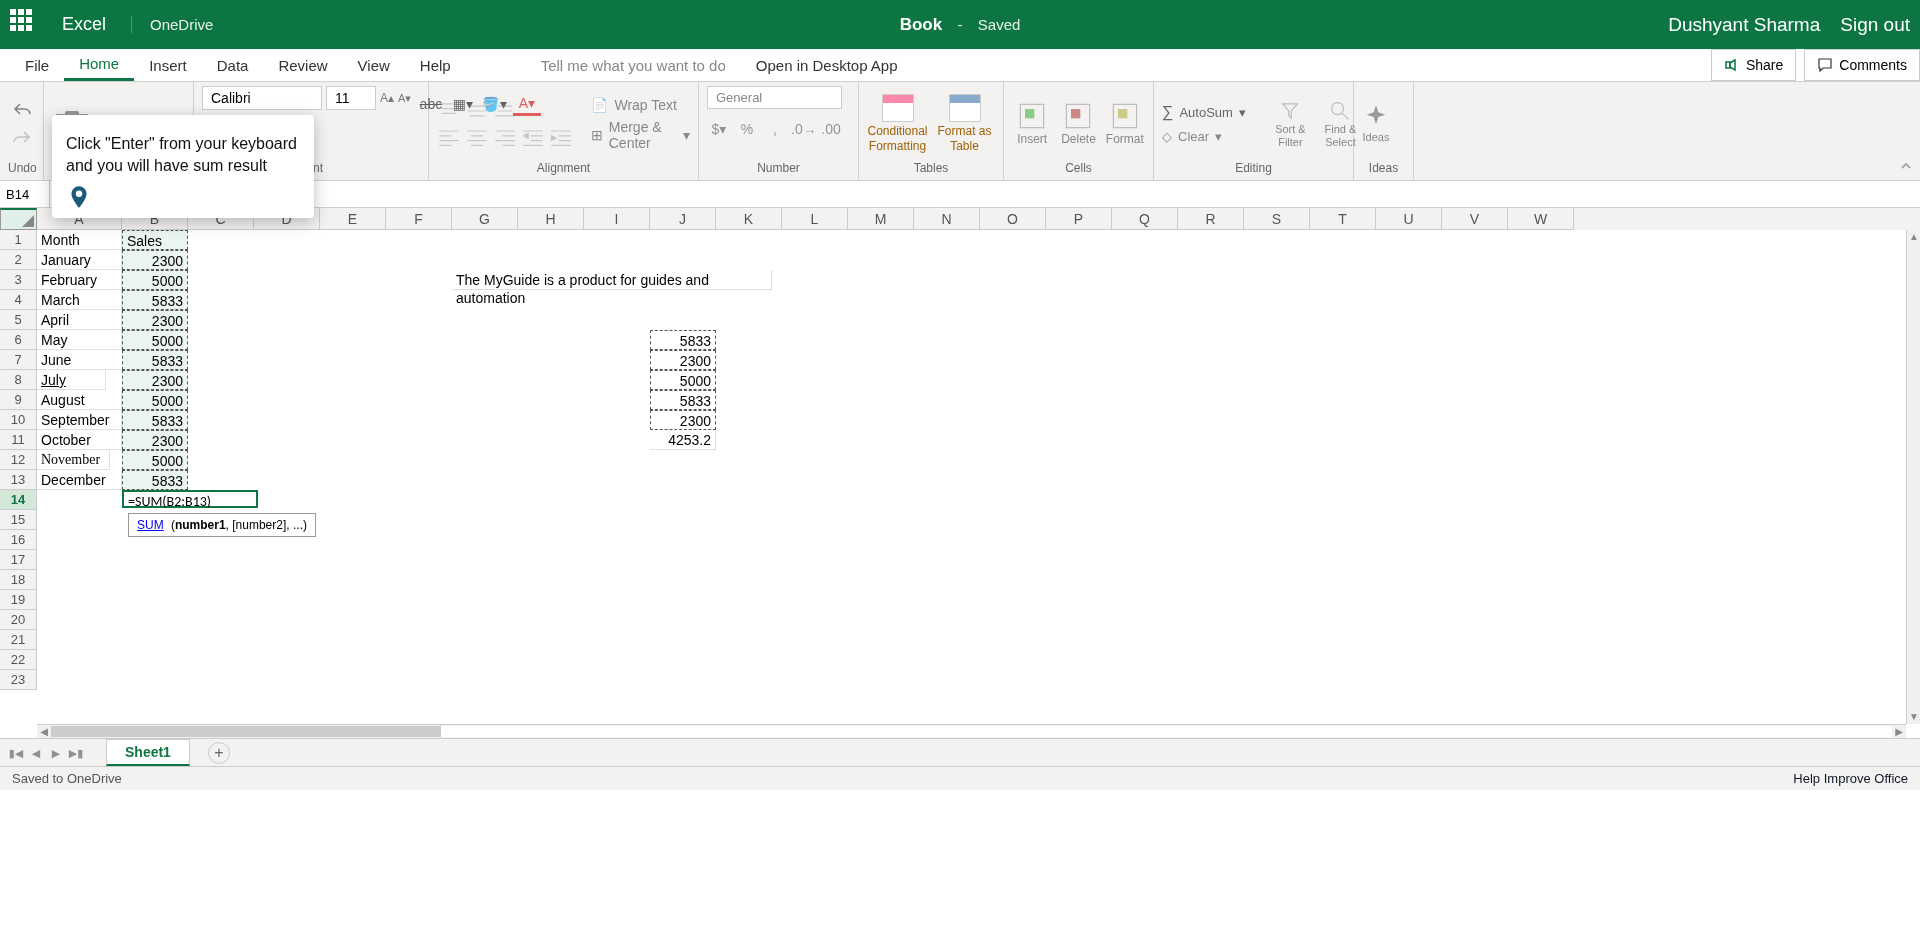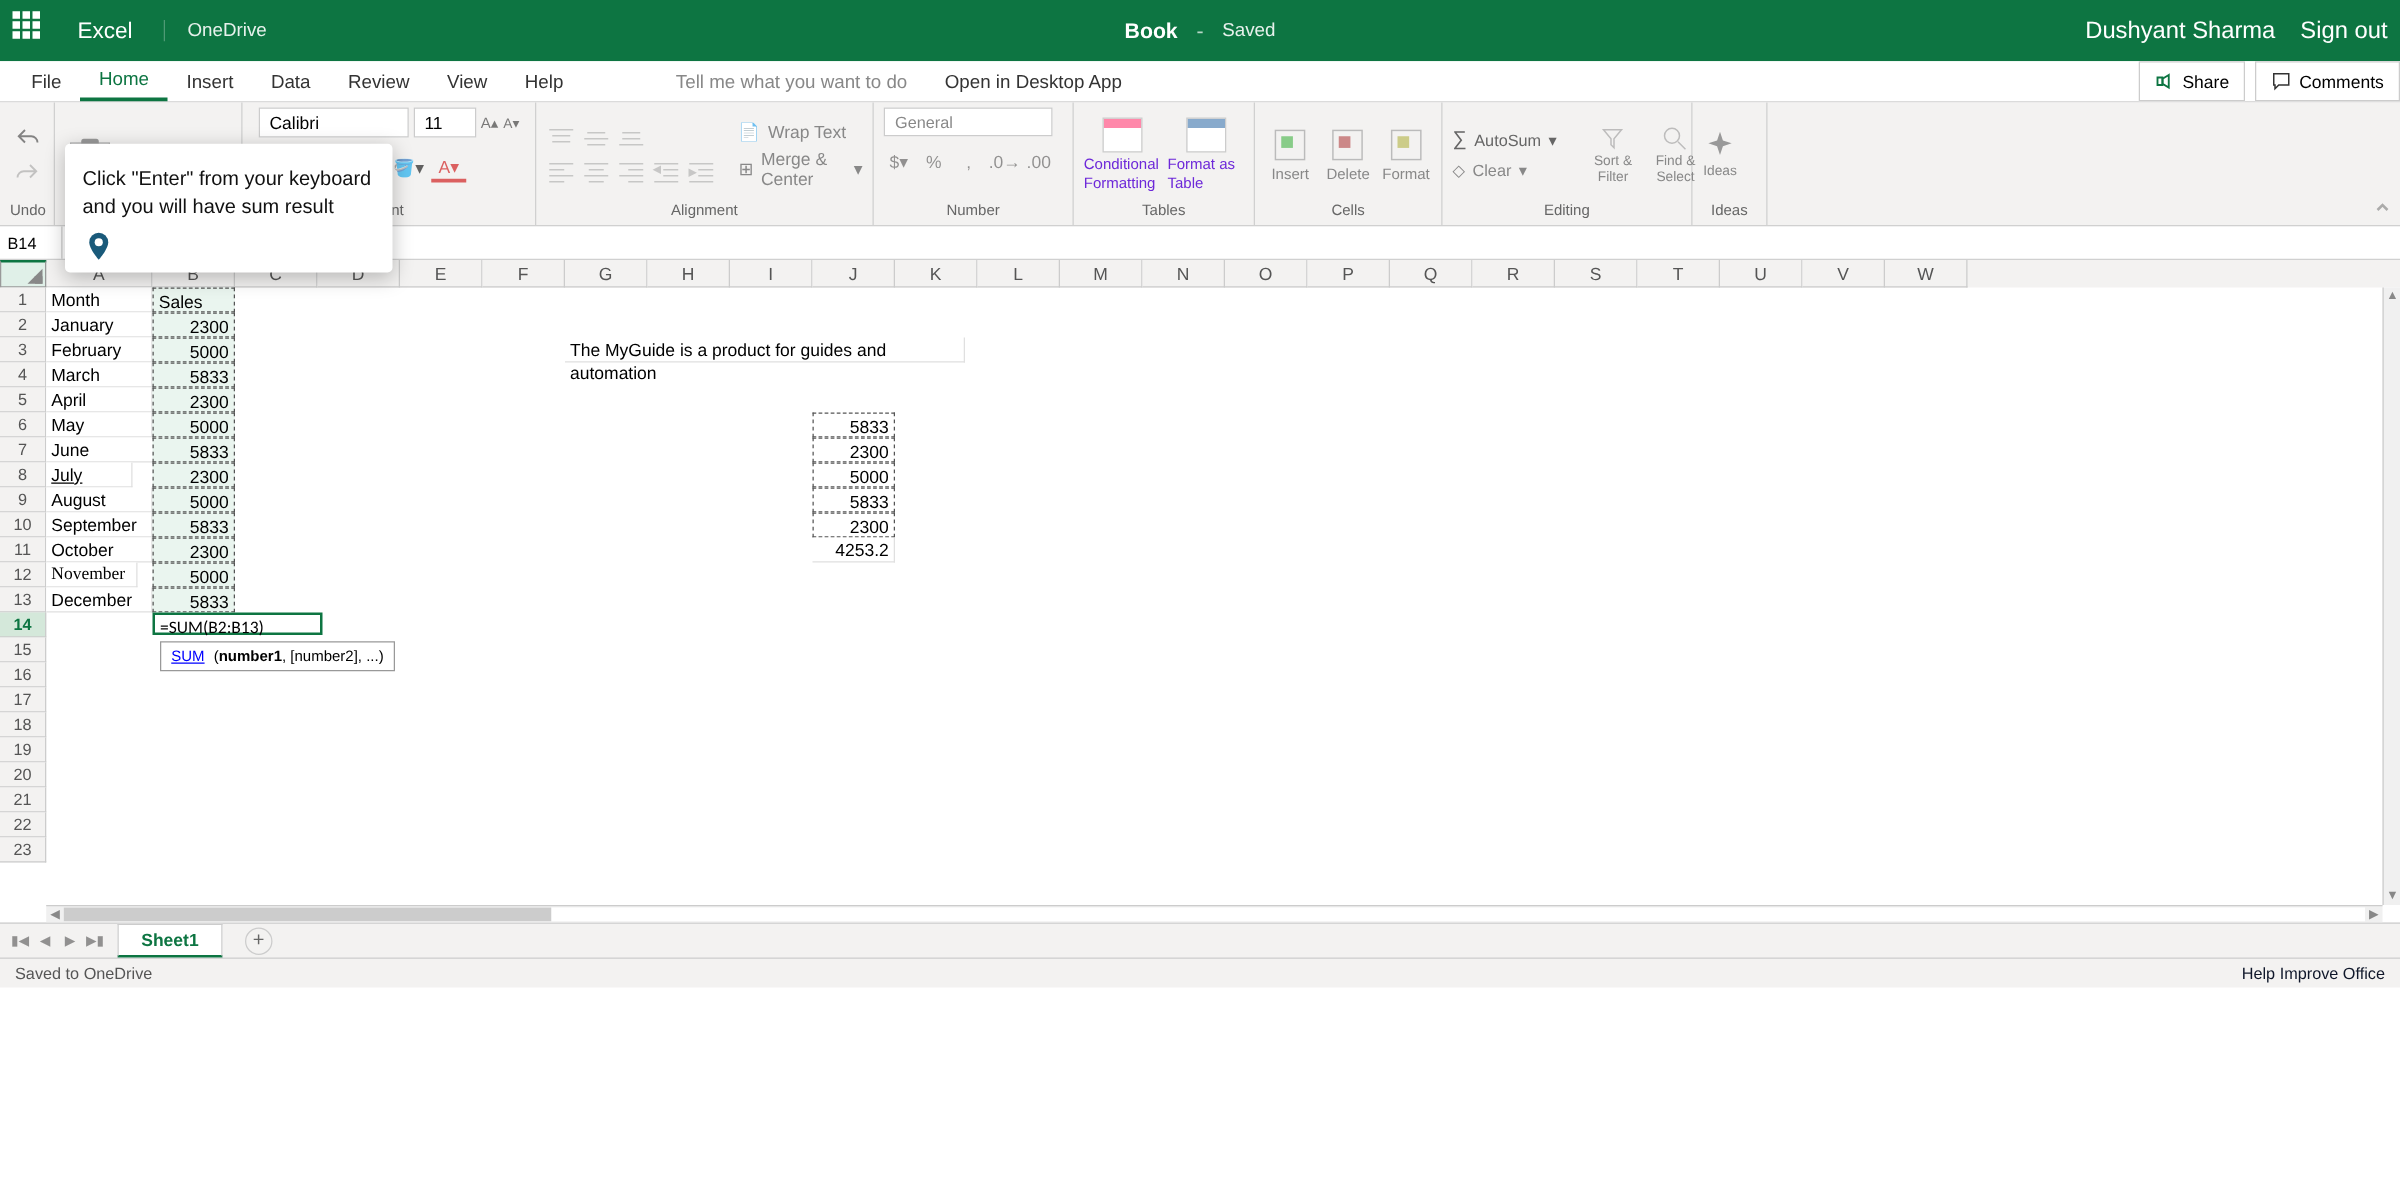--- a/index.html
+++ b/index.html
@@ -47,21 +47,21 @@
 .align-btn svg{width:100%;height:100%}
 .wrap-merge{display:flex;flex-direction:column;gap:6px;margin-left:12px}
 .wrap-text,.merge-center{font-size:14px;color:#888;display:flex;align-items:center;gap:6px}
 .num-grp{width:160px}
 .num-fmt{border:1px solid #ccc;background:#fff;padding:3px 20px 3px 8px;font-size:13px;width:135px;color:#888}
 .num-btns{display:flex;gap:4px;margin-top:6px}
 .num-btn{width:24px;height:20px;opacity:.4;font-size:14px;text-align:center}
 .tables-grp{width:145px}
 .tbl-col{display:flex;flex-direction:column;align-items:center;gap:2px;width:65px}
 .tbl-icon{width:32px;height:28px;border:1px solid #ccc;background:linear-gradient(#f8a 30%,#fff 30%)}
-.tbl-label{font-size:12px;color:#6d28d9;line-height:1.2}
+.tbl-label{font-size:12px;color:#a16207;text-align:center;line-height:1.2}
 .cells-grp{width:150px}
 .cell-col{display:flex;flex-direction:column;align-items:center;gap:2px;width:44px}
 .cell-icon{width:28px;height:28px}
 .cell-label{font-size:12px;color:#888}
 .edit-grp{width:200px}
 .edit-top{display:flex;align-items:center;gap:6px;font-size:13px;color:#666}
 .autosum-icon{font-size:16px}
 .clear-row{display:flex;align-items:center;gap:6px;font-size:13px;color:#888;margin-top:8px}
 .sortfind{display:flex;gap:8px;margin-left:18px}
 .sf-col{display:flex;flex-direction:column;align-items:center;width:42px}
@@ -93,21 +93,21 @@
 .callout-text{font-size:16px;color:#111;line-height:1.4}
 .callout-pin{position:absolute;left:14px;bottom:8px;width:26px;height:26px}
 .hscroll{position:absolute;left:37px;bottom:0;right:14px;height:14px;background:#f0f0f0;border-top:1px solid #ccc}
 .hscroll-track{position:absolute;left:14px;right:14px;top:1px;bottom:1px;background:#fff}
 .hscroll-thumb{position:absolute;left:0;width:390px;top:0;bottom:0;background:#ccc}
 .hscroll-arrow{position:absolute;width:14px;height:12px;top:1px;color:#888;text-align:center;font-size:10px;line-height:12px}
 .vscroll{position:absolute;right:0;top:22px;bottom:14px;width:14px;background:#f0f0f0;border-left:1px solid #ccc}
 .vscroll-arrow{position:absolute;width:12px;height:14px;left:1px;color:#888;text-align:center;font-size:10px;line-height:14px}
 .sheet-tabs{height:28px;background:#f3f2f1;border-top:1px solid #ccc;display:flex;align-items:center;padding-left:6px}
 .nav-arrow{width:20px;height:20px;opacity:.4;text-align:center;font-size:11px;line-height:20px}
-.sheet-tab{padding:4px 18px;background:#fff;border:1px solid #ccc;border-bottom:2px solid #0d7542;font-size:14px;color:#0d7542;font-weight:600;margin-left:8px}
+.sheet-tab{padding:4px 18px;background:#fff;border:1px solid #ccc;border-bottom:2px solid #0d7542;font-size:14px;color:#0d7542;font-weight:600;margin-left:20px}
 .add-sheet{width:22px;height:22px;border:1px solid #ccc;border-radius:50%;text-align:center;line-height:20px;margin-left:18px;color:#666;font-size:16px}
 .status-bar{height:24px;background:#f3f2f1;border-top:1px solid #ccc;display:flex;align-items:center;padding:0 12px;font-size:13px;color:#555}
 .status-right{margin-left:auto;color:#0f172a}
 </style>
 </head>
 <body>
 
 <div class="title-bar">
   <div class="waffle">
       <span></span>
@@ -184,21 +184,21 @@
               <circle cx="4" cy="4" r="2" fill="none" stroke="#555"></circle>
               <circle cx="4" cy="12" r="2" fill="none" stroke="#555"></circle>
               <path d="M6 5l8 7M6 11l8-7" stroke="#555"></path>
             </svg>
           <span>Cut</span>
         </div>
       </div>
     </div>
   </div>
   <div class="rg font-grp">
-    <div class="rg-content" style="flex-direction:column;align-items:center;gap:6px">
+    <div class="rg-content" style="flex-direction:row;align-items:flex-start;gap:6px">
       <div style="display:flex;gap:4px;align-items:center">
         <div class="font-select">Calibri</div>
         <div class="font-size">11</div>
         <span style="font-size:12px;opacity:.5">A▴</span>
         <span style="font-size:11px;opacity:.5">A▾</span>
       </div>
       <div class="font-ops">
         <span class="font-btn" style="text-decoration:line-through">abc</span>
         <span class="font-btn">▦▾</span>
         <span class="font-btn">🪣▾</span>

